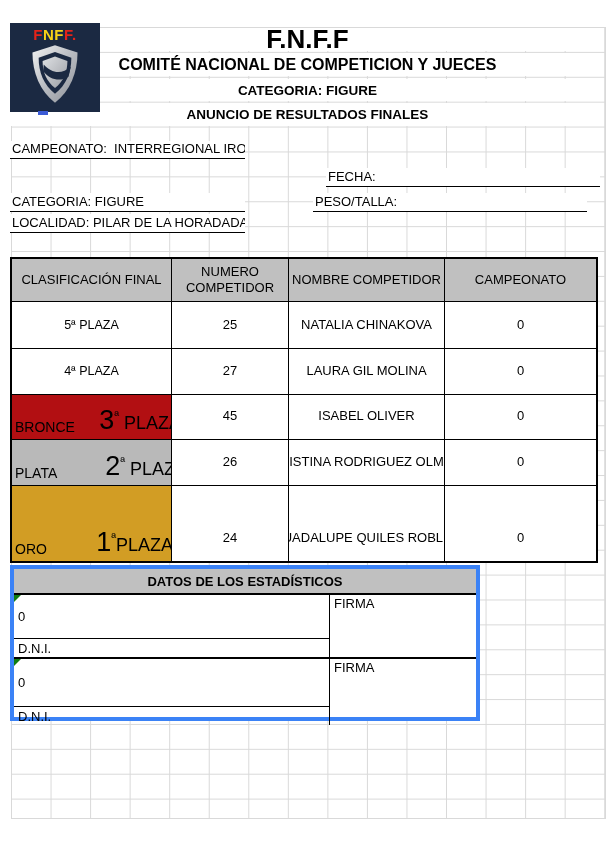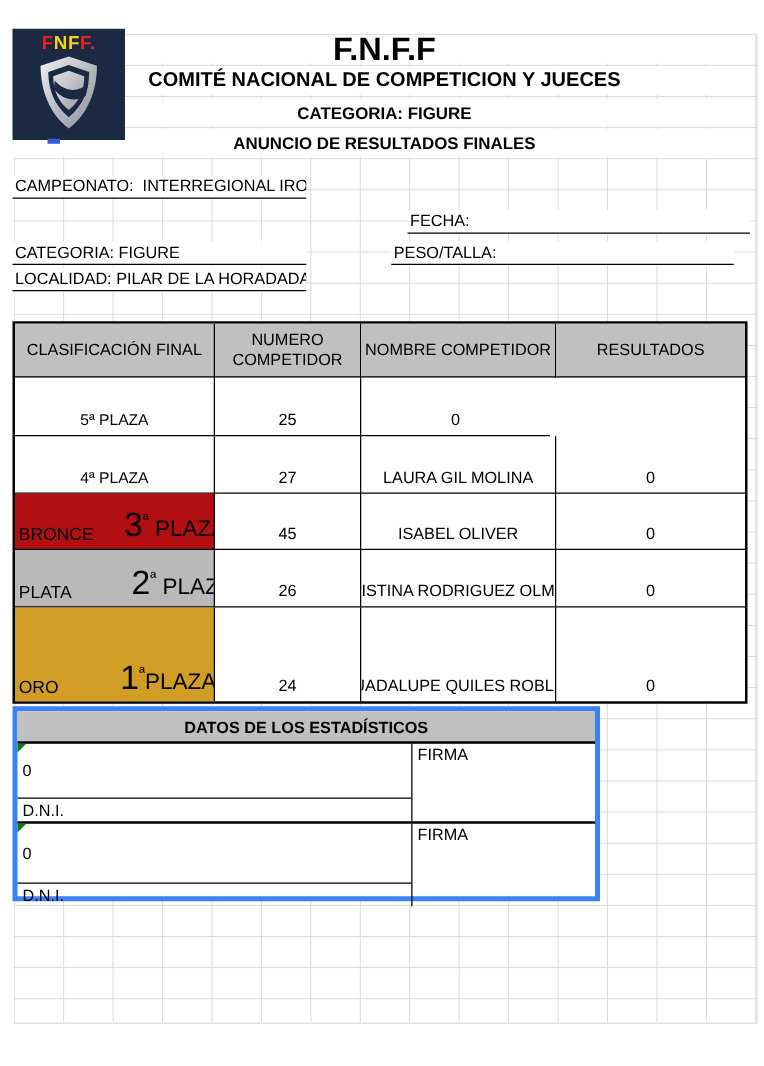--- a/index.html
+++ b/index.html
@@ -29,21 +29,21 @@
   .f-camp{left:10px;top:141px;width:235px;height:18px;}
   .f-loc {left:10px;top:168px;width:235px;height:19px;margin-top:46px;}
   .f-cat {left:10px;top:193px;width:235px;height:19px;}
   .f-fecha{left:326px;top:168px;width:274px;height:19px;}
   .f-peso {left:313px;top:193px;width:274px;height:19px;}
   
   .rtable{position:absolute;left:10px;top:257px;width:588px;border:2px solid #000;box-sizing:border-box;background:#fff;}
   .rrow{display:flex;}
   .cell{border-right:1.5px solid #000;border-bottom:1.5px solid #000;box-sizing:border-box;
         display:flex;align-items:flex-end;justify-content:center;overflow:hidden;
-        font-size:13px;padding-bottom:5px;position:relative;}
+        font-size:13px;padding-bottom:16px;position:relative;}
   .cell:last-child{border-right:none;}
   .rrow:last-child .cell{border-bottom:none;}
   .c0{width:160px;} .c1{width:117px;} .c2{width:156px;} .c3{width:151px;}
   .hrow .cell{background:#c0c0c0;align-items:center;text-align:center;line-height:1.2;padding:2px;}
   .h0{height:43px;}
   .r-h0{height:47px;} .r-h1{height:46px;} .r-h2{height:45px;} .r-h3{height:46px;} .r-h4{height:75px;}
   .place{font-size:12.5px;}
   .medal-cell{justify-content:space-between;align-items:flex-end;padding:0 0 5px 3px;}
   .medal-name{font-size:14px;line-height:1;}
   .place-big{display:flex;align-items:baseline;white-space:pre;line-height:1;}
@@ -102,27 +102,30 @@
   <div class="fcell f-loc">LOCALIDAD: PILAR DE LA HORADADA</div>
   <div class="fcell f-fecha">FECHA:</div>
   <div class="fcell f-cat">CATEGORIA: FIGURE</div>
   <div class="fcell f-peso">PESO/TALLA:</div>
 
   <div class="rtable" id="results-table">
       <div class="rrow hrow">
         <div class="cell h0 c0">CLASIFICACIÓN FINAL</div>
         <div class="cell h0 c1">NUMERO COMPETIDOR</div>
         <div class="cell h0 c2">NOMBRE COMPETIDOR</div>
-        <div class="cell h0 c3">RESULTADOS</div>
+        <div class="cell h0 c3">CAMPEONATO</div>
       </div>
       <div class="rrow">
         <div class="cell r-h0 c0">
           <span class="place">5ª PLAZA</span>
         </div>
         <div class="cell r-h0 c1">25</div>
+        <div class="cell r-h0 c2">
+          <span class="name-clip">NATALIA CHINAKOVA</span>
+        </div>
         <div class="cell r-h0 c3">0</div>
       </div>
       <div class="rrow">
         <div class="cell r-h1 c0">
           <span class="place">4ª PLAZA</span>
         </div>
         <div class="cell r-h1 c1">27</div>
         <div class="cell r-h1 c2">
           <span class="name-clip">LAURA GIL MOLINA</span>
         </div>

